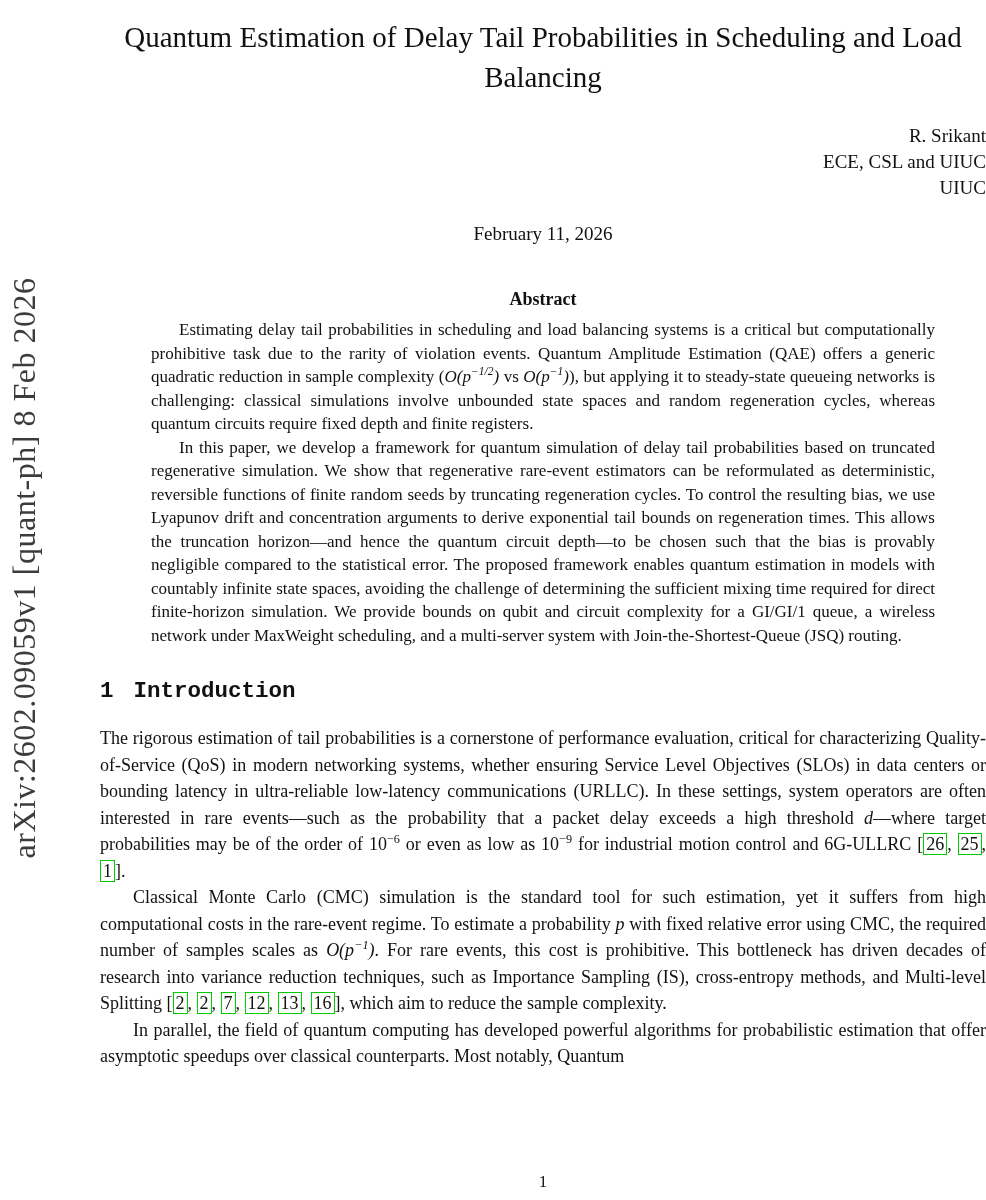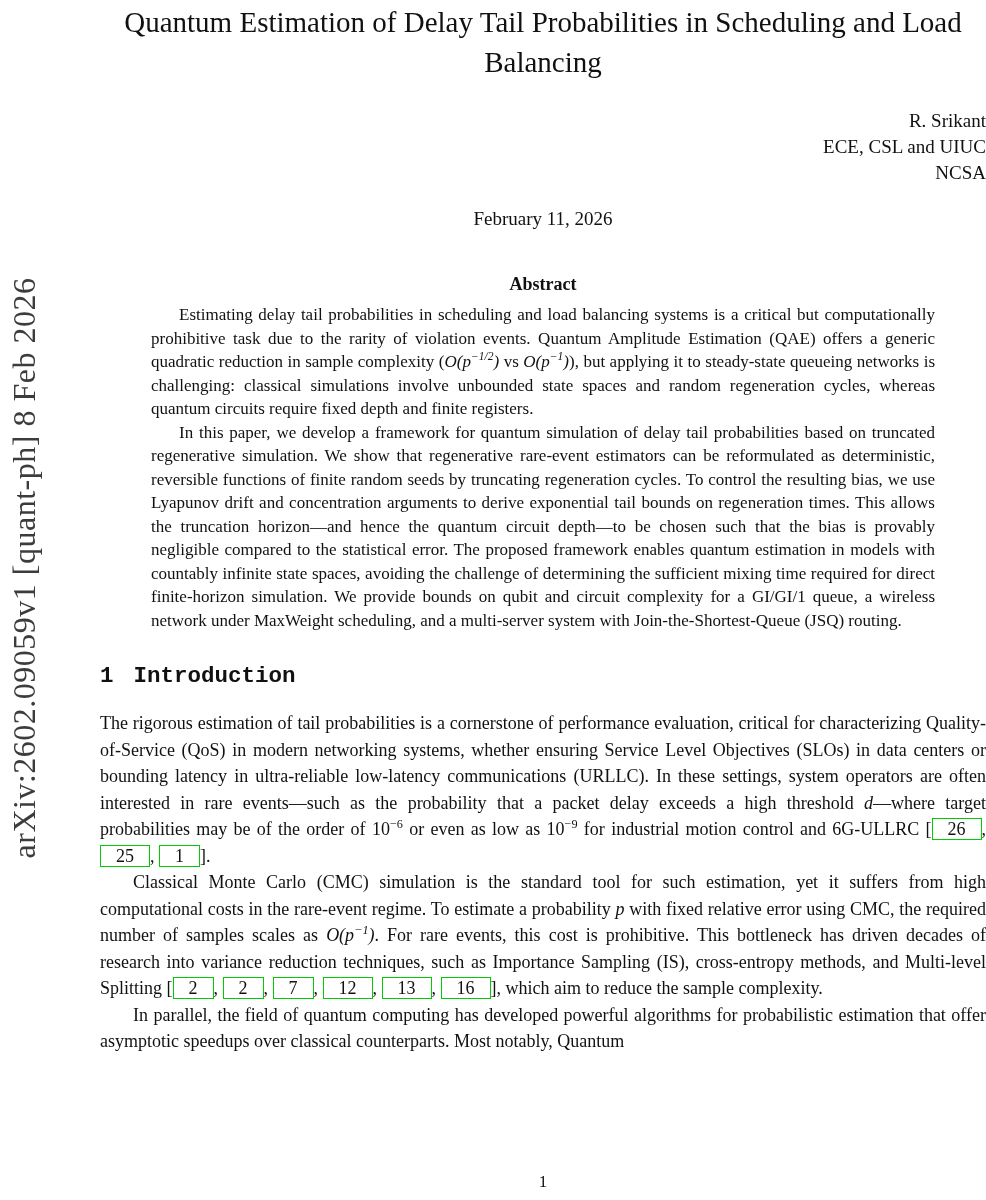--- a/index.html
+++ b/index.html
@@ -26,21 +26,21 @@
     letter-spacing: 0.5px;
     color: #3c3c3c;
     white-space: nowrap;
   }
   .content {
     position: absolute;
     left: 100px; top: 0;
     width: 886px;
   }
   .title {
-    margin: 0; padding-top: 2px;
+    margin: 0; padding-top: 17px;
     font-size: 29px; font-weight: normal;
     line-height: 40px;
     text-align: center;
   }
   .author-block {
     margin-top: 26px;
     font-size: 19px; line-height: 26px;
     text-align: right;
   }
   .date {
@@ -84,21 +84,21 @@
   .mi { font-style: italic; }
   sup {
     font-size: 68%;
     line-height: 0;
     vertical-align: super;
   }
   .cite {
     color: #111111;
     text-decoration: none;
     border: 1.6px solid var(--citation-green, #00cc00);
-    padding: 0 15px;
+    padding: 0 2px;
   }
   .page-number {
     position: absolute;
     left: 100px; bottom: 8px;
     width: 886px;
     text-align: center;
     font-size: 17px;
   }
 </style>
 </head>
@@ -108,21 +108,21 @@
 
   <div class="arxiv-watermark">arXiv:2602.09059v1 [quant-ph] 8 Feb 2026</div>
 
   <div class="content">
 
     <h1 class="title">Quantum Estimation of Delay Tail Probabilities in Scheduling and Load Balancing</h1>
 
     <div class="author-block">
       <div>R. Srikant</div>
       <div>ECE, CSL and UIUC</div>
-      <div>NCSA</div>
+      <div>UIUC</div>
     </div>
 
     <div class="date">February 11, 2026</div>
 
     <div class="abstract">
       <div class="abstract-heading">Abstract</div>
       <p class="abs-p"><span>Estimating delay tail probabilities in scheduling and load balancing systems is a critical but computationally prohibitive task due to the rarity of violation events. Quantum Amplitude Estimation (QAE) offers a generic quadratic reduction in sample complexity (</span><span class="mi">O(p</span><sup class="mi">−1/2</sup><span class="mi">)</span><span> vs </span><span class="mi">O(p</span><sup class="mi">−1</sup><span class="mi">)</span><span>), but applying it to steady-state queueing networks is challenging: classical simulations involve unbounded state spaces and random regeneration cycles, whereas quantum circuits require fixed depth and finite registers.</span></p>
       <p class="abs-p">In this paper, we develop a framework for quantum simulation of delay tail probabilities based on truncated regenerative simulation. We show that regenerative rare-event estimators can be reformulated as deterministic, reversible functions of finite random seeds by truncating regeneration cycles. To control the resulting bias, we use Lyapunov drift and concentration arguments to derive exponential tail bounds on regeneration times. This allows the truncation horizon—and hence the quantum circuit depth—to be chosen such that the bias is provably negligible compared to the statistical error. The proposed framework enables quantum estimation in models with countably infinite state spaces, avoiding the challenge of determining the sufficient mixing time required for direct finite-horizon simulation. We provide bounds on qubit and circuit complexity for a GI/GI/1 queue, a wireless network under MaxWeight scheduling, and a multi-server system with Join-the-Shortest-Queue (JSQ) routing.</p>
     </div>
 

